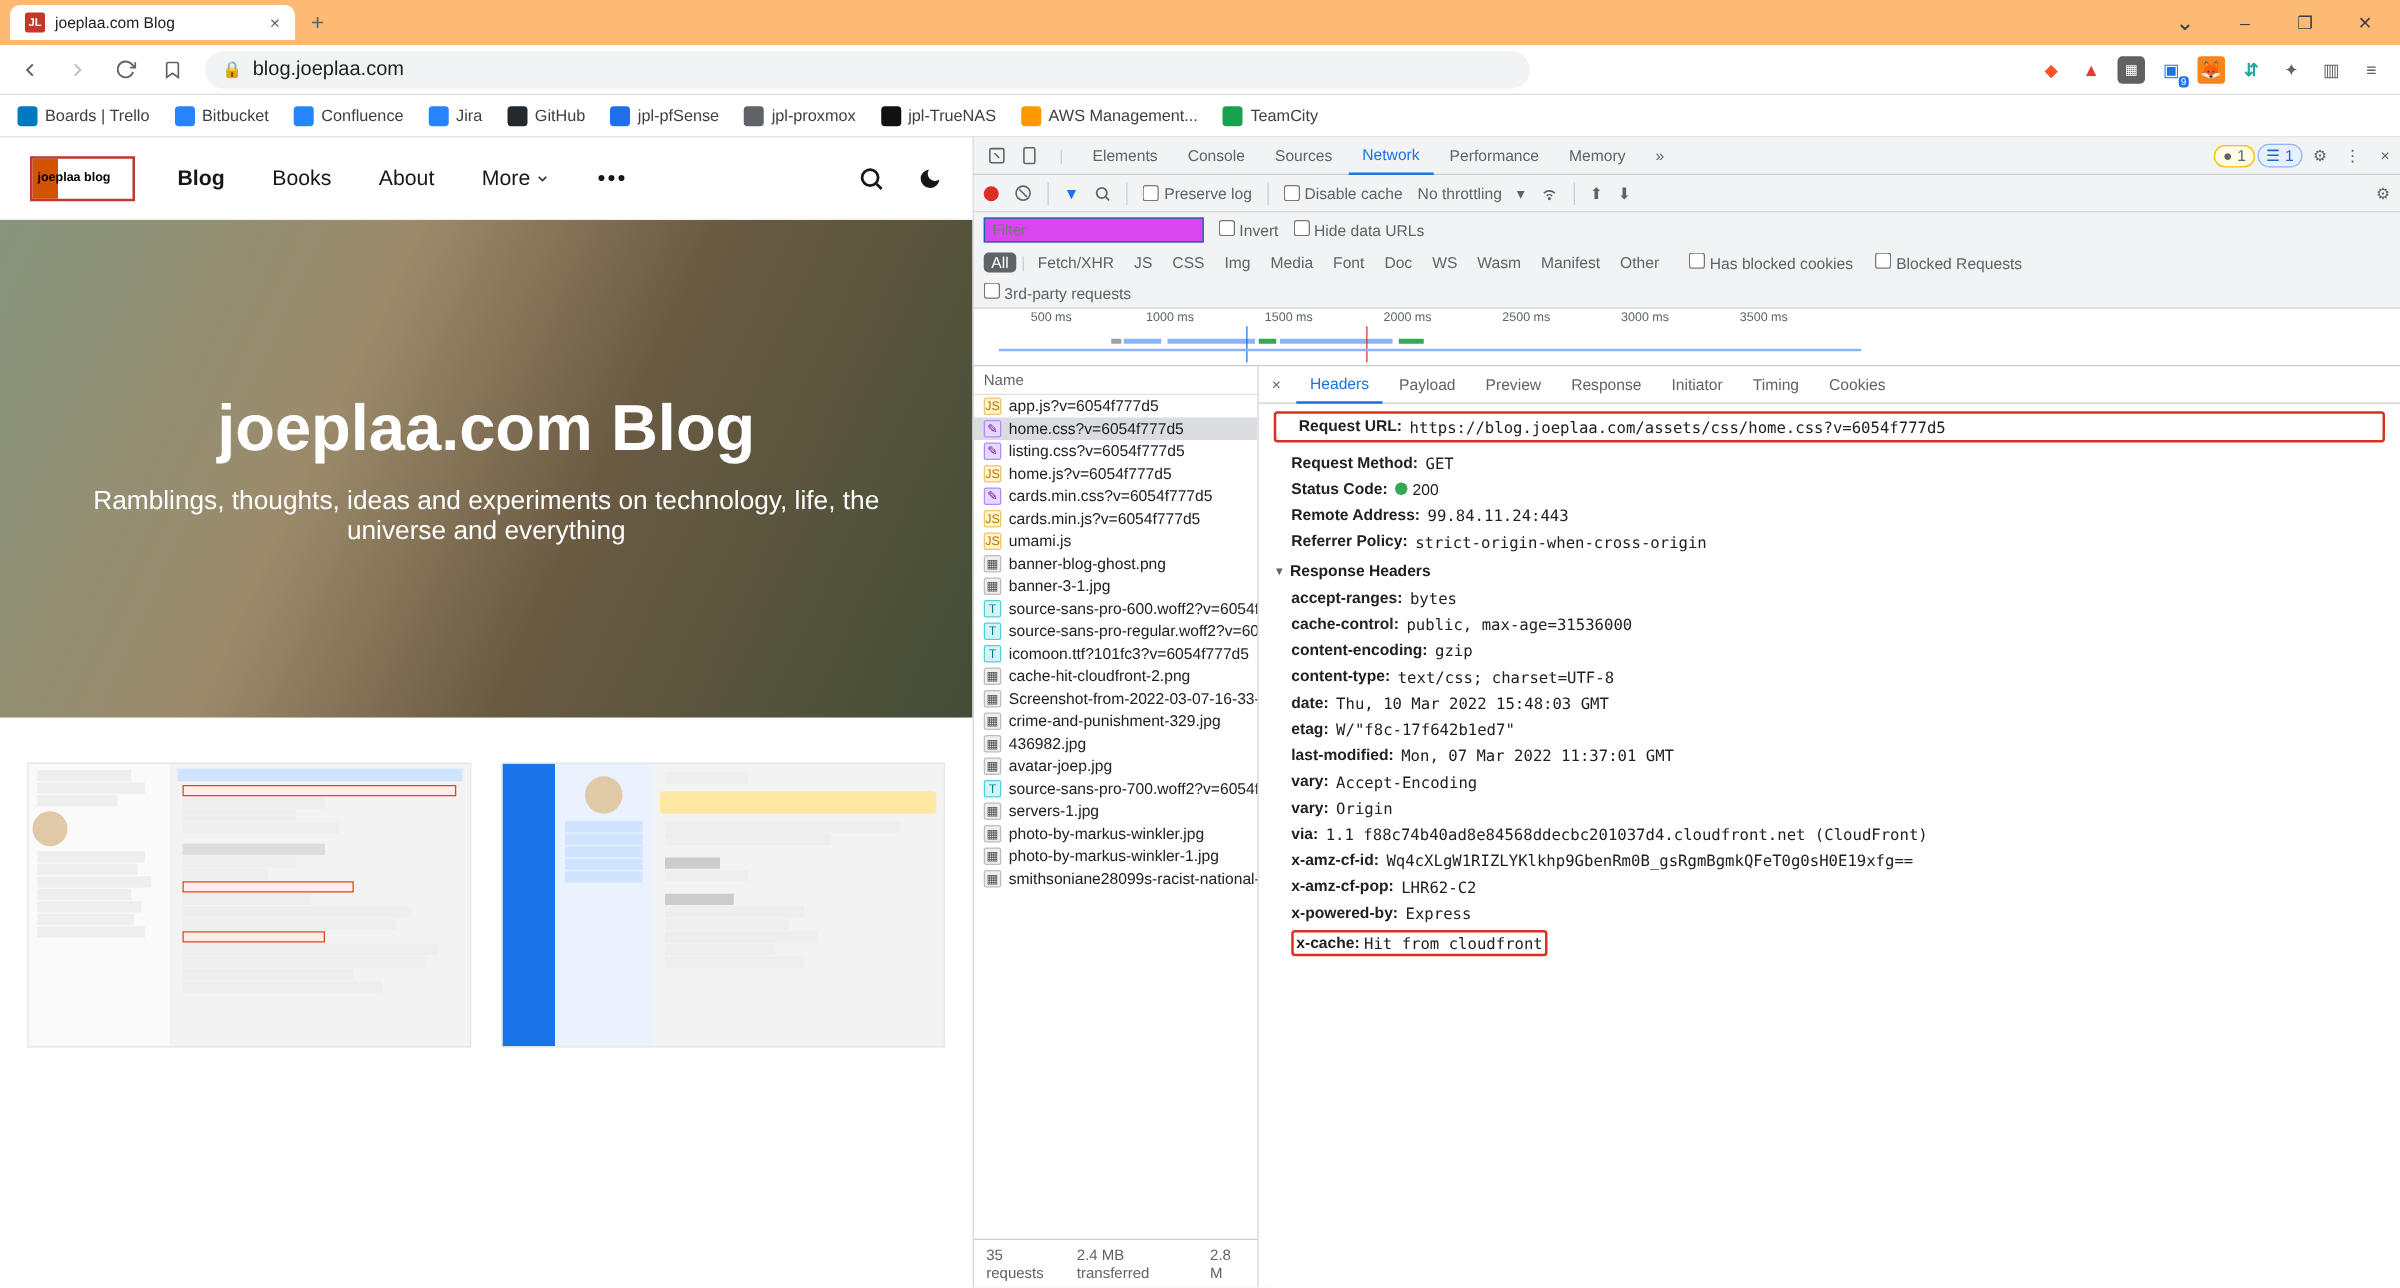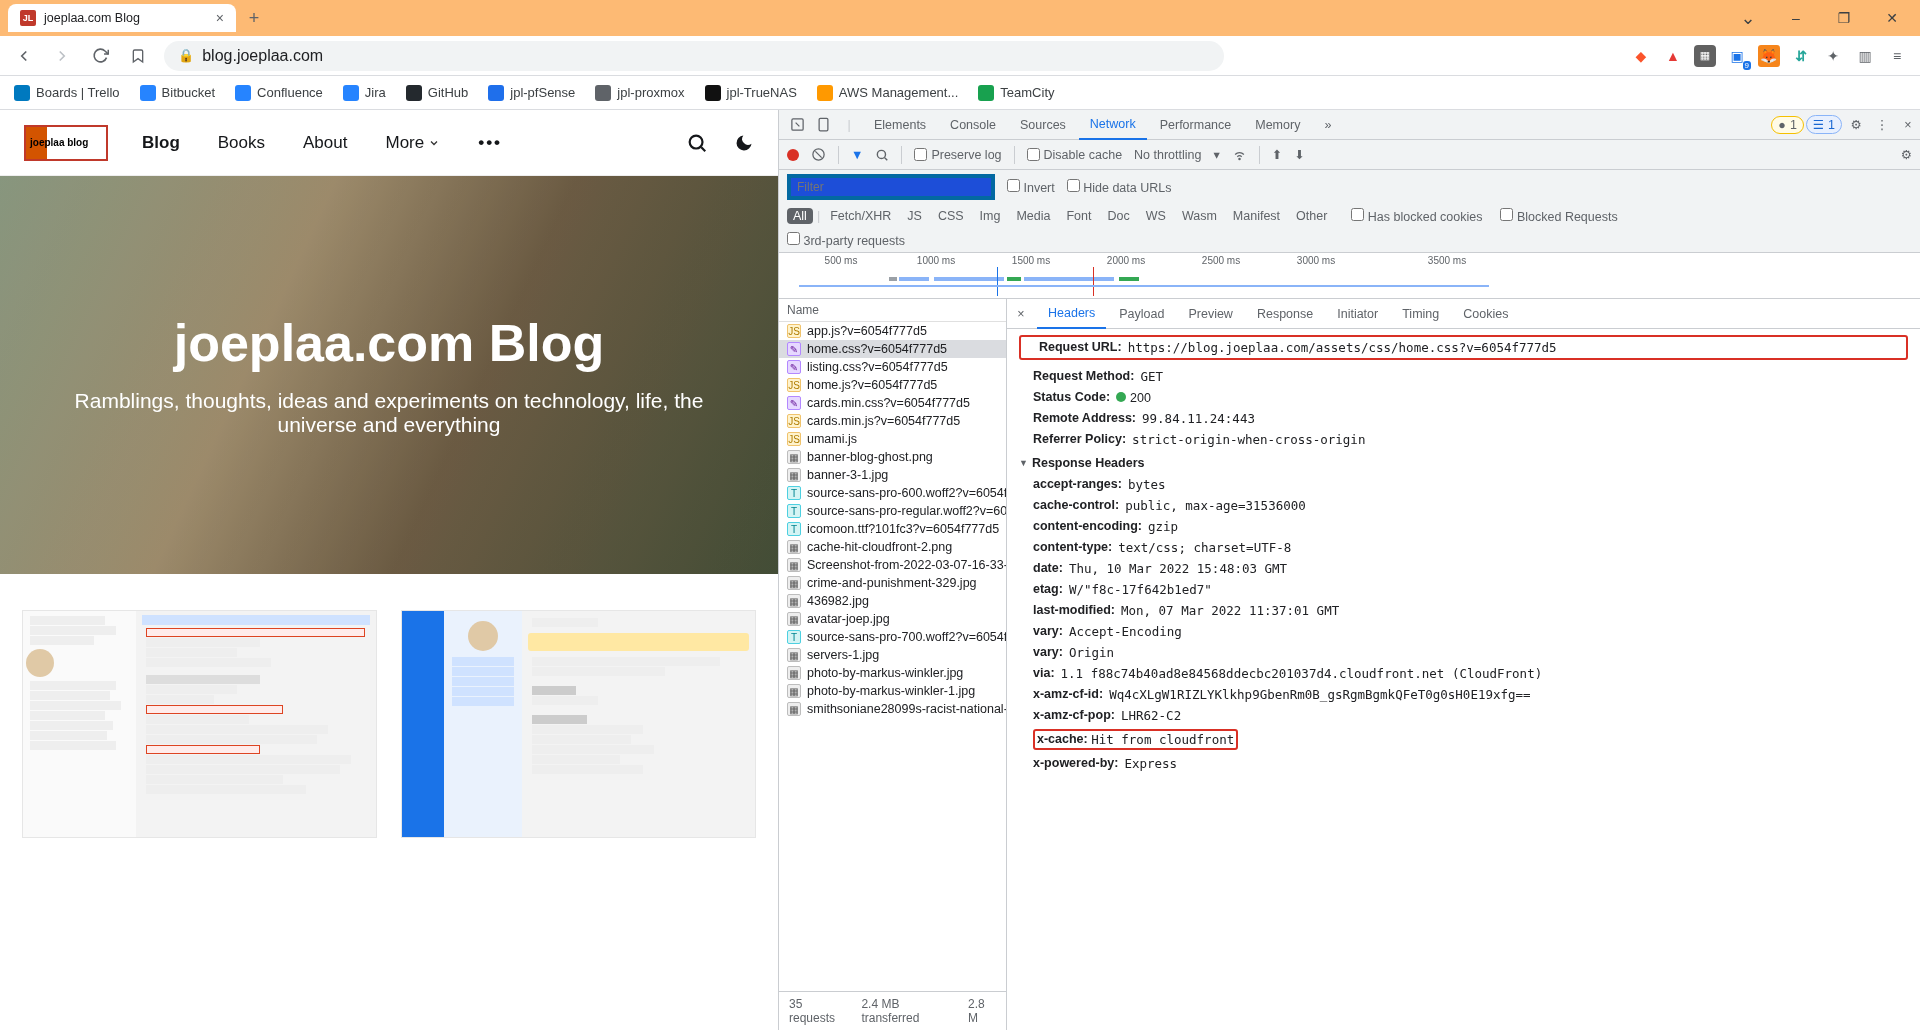--- a/index.html
+++ b/index.html
@@ -66,21 +66,21 @@
 .dt-tabs .warn{display:flex;align-items:center;gap:4px;padding:1px 6px;border:1px solid #f5c000;border-radius:10px;background:#fffbe6;color:#5f6368;}
 .dt-tabs .issue{display:flex;align-items:center;gap:4px;padding:1px 6px;border:1px solid #8ab4f8;border-radius:10px;background:#e8f0fe;color:#1967d2;}
 
 .dt-toolbar { display:flex; align-items:center; height:30px; border-bottom:1px solid #cacdd1; font-size:12.5px; color:#5f6368; gap:12px; padding:0 8px; background:#f1f3f4;}
 .dt-toolbar .rec{width:12px;height:12px;border-radius:50%;background:#d93025;}
 .dt-toolbar label{display:flex;align-items:center;gap:4px;}
 .dt-toolbar .sep{width:1px;height:18px;background:#cacdd1;}
 
 .dt-filter { display:flex;flex-direction:column; border-bottom:1px solid #cacdd1; background:#f1f3f4; font-size:12.5px; color:#5f6368; }
 .dt-filter .row{display:flex;align-items:center;gap:12px;padding:4px 8px;flex-wrap:wrap;}
-.dt-filter input.filt{width:208px;border:4px solid #0369a1;background:#1d4ed8;padding:2px 6px;font-size:12px;}
+.dt-filter input.filt{width:176px;border:1px solid #0369a1;background:#d946ef;padding:2px 6px;font-size:12px;}
 .dt-filter .chip{padding:1px 6px;border-radius:4px;cursor:pointer;}
 .dt-filter .chip.on{background:#5f6368;color:#fff;}
 
 .dt-timeline { height:46px; border-bottom:1px solid #cacdd1; background:#fff; position:relative; font-size:10px; color:#5f6368;}
 .dt-timeline .tick{position:absolute;top:2px;transform:translateX(-50%);}
 .dt-timeline .bar{position:absolute;top:24px;height:4px;background:#8ab4f8;}
 .dt-timeline .vline{position:absolute;top:14px;bottom:2px;width:1px;}
 
 .dt-body { flex:1; display:flex; overflow:hidden;}
 .req-list { width:228px; border-right:1px solid #cacdd1; background:#fff; display:flex;flex-direction:column; }
@@ -413,21 +413,21 @@
       </div>
     </div>
 
     <div class="dt-timeline" id="timeline">
         <span class="tick" style="left: 62px;">500 ms</span>
         <span class="tick" style="left: 157px;">1000 ms</span>
         <span class="tick" style="left: 252px;">1500 ms</span>
         <span class="tick" style="left: 347px;">2000 ms</span>
         <span class="tick" style="left: 442px;">2500 ms</span>
         <span class="tick" style="left: 537px;">3000 ms</span>
-        <span class="tick" style="left: 668px;">3500 ms</span>
+        <span class="tick" style="left: 632px;">3500 ms</span>
         <div class="bar" style="left: 110px; width: 8px; background: rgb(154, 160, 166);"></div>
         <div class="bar" style="left: 120px; width: 30px; background: rgb(138, 180, 248);"></div>
         <div class="bar" style="left: 155px; width: 70px; background: rgb(138, 180, 248);"></div>
         <div class="bar" style="left: 228px; width: 14px; background: rgb(52, 168, 83);"></div>
         <div class="bar" style="left: 245px; width: 90px; background: rgb(138, 180, 248);"></div>
         <div class="bar" style="left: 340px; width: 20px; background: rgb(52, 168, 83);"></div>
         <div class="vline" style="left: 218px; background: rgb(26, 115, 232);"></div>
         <div class="vline" style="left: 314px; background: rgb(217, 48, 37);"></div>
         <div class="bar" style="left: 20px; width: 690px; top: 32px; height: 2px; background: rgb(138, 180, 248);"></div>
       </div>
@@ -605,24 +605,24 @@
               </div>
               <div class="kv">
                 <span class="k">x-amz-cf-id:</span> 
                 <span class="v">Wq4cXLgW1RIZLYKlkhp9GbenRm0B_gsRgmBgmkQFeT0g0sH0E19xfg==</span>
               </div>
               <div class="kv">
                 <span class="k">x-amz-cf-pop:</span> 
                 <span class="v">LHR62-C2</span>
               </div>
               <div class="kv">
-                <span class="box-x"><span class="k">x-cache:</span>&nbsp;<span class="v">Hit from cloudfront</span></span>
-              </div>
-              <div class="kv">
                 <span class="k">x-powered-by:</span> 
                 <span class="v">Express</span>
               </div>
+              <div class="kv">
+                <span class="box-x"><span class="k">x-cache:</span>&nbsp;<span class="v">Hit from cloudfront</span></span>
+              </div>
             </div>
         </div>
       </div>
     </div>
   </div>
 </div>
 
 </body></html>

